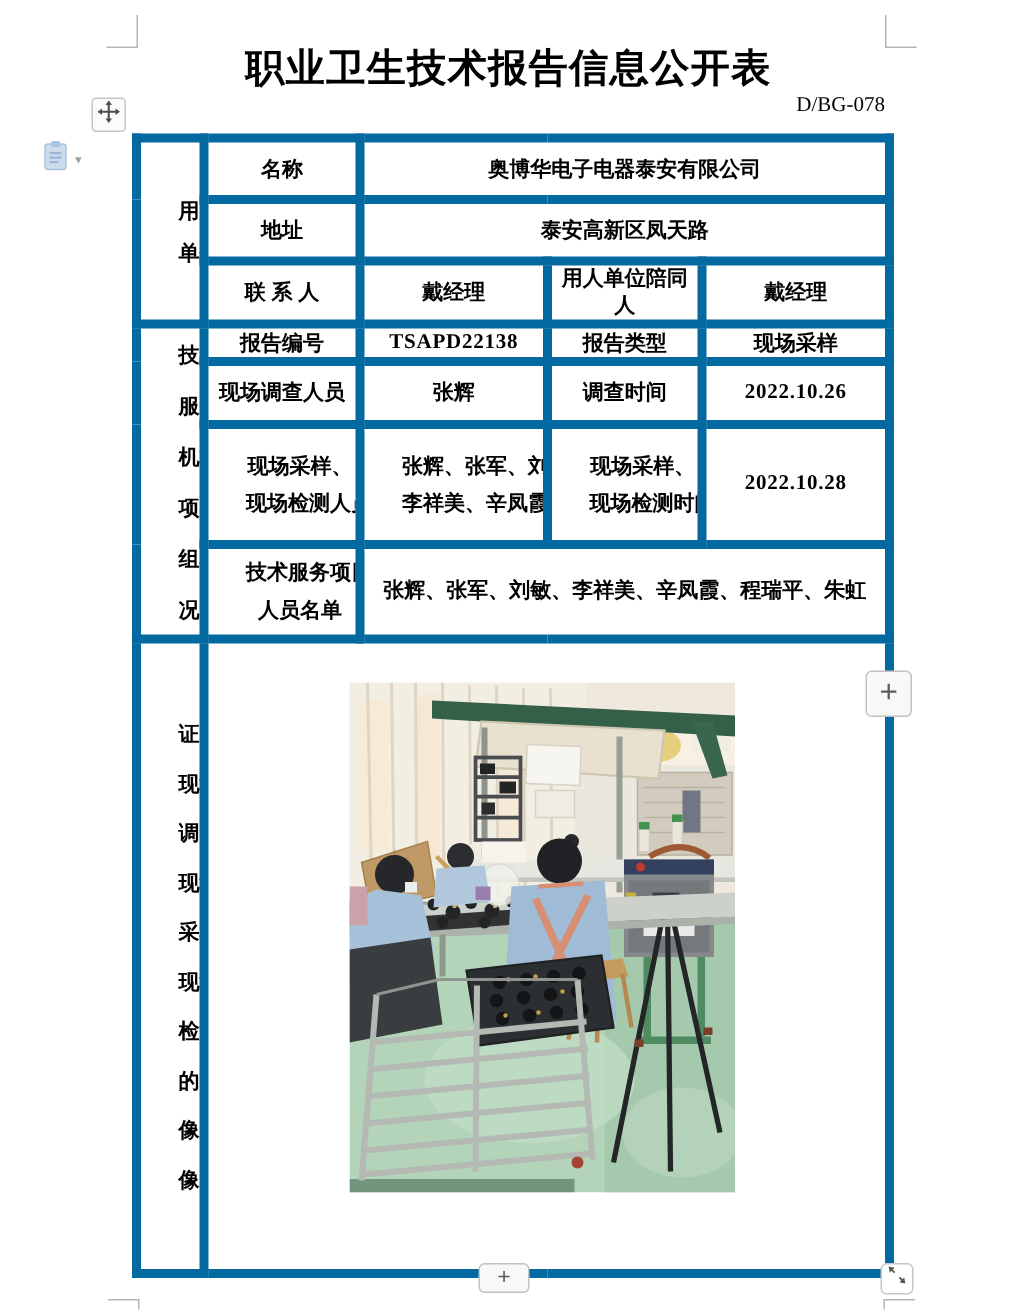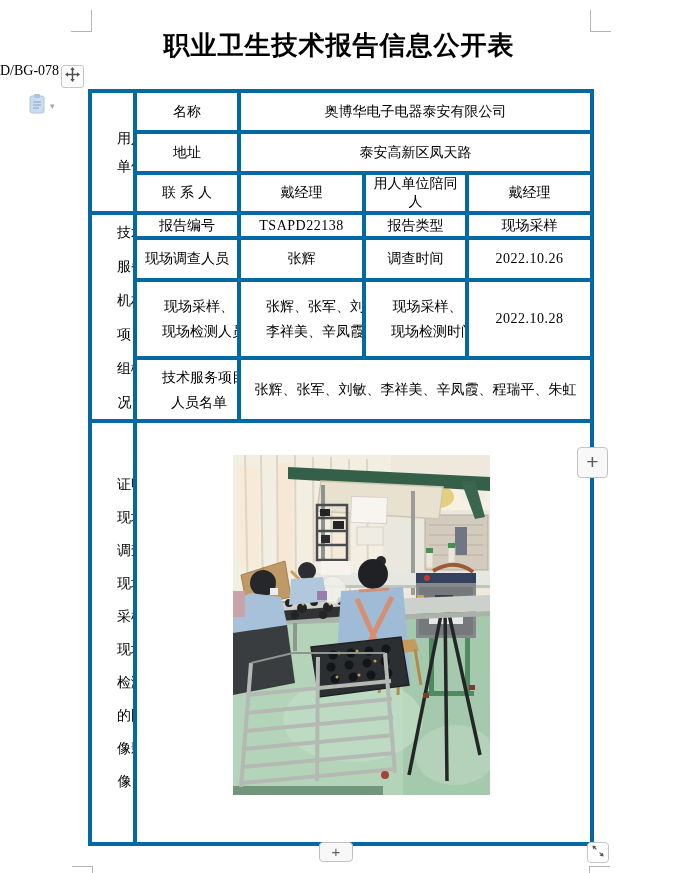--- a/index.html
+++ b/index.html
@@ -6,21 +6,21 @@
   body{
     width:678px;height:873px;position:relative;background:#ffffff;
     font-family:"Liberation Sans",sans-serif;overflow:hidden;color:#000;
   }
   
   .doc-title{
     position:absolute;top:28px;left:0;width:678px;text-align:center;
     font-family:"Liberation Serif",serif;font-weight:bold;font-size:26px;letter-spacing:1px;
   }
   .form-code{
-    position:absolute;top:63px;left:0;width:590px;
+    position:absolute;top:63px;left:0;width:590px;text-align:right;
     font-family:"Liberation Serif",serif;font-size:14px;
   }
   
   .mark{position:absolute;background:#b5b5b5;}
   
   .move-handle{
     position:absolute;left:61px;top:65px;width:23px;height:23px;box-sizing:border-box;
     border:1px solid #c6c6c6;border-radius:3px;background:#fbfbfb;
     display:flex;align-items:center;justify-content:center;cursor:move;
   }
@@ -37,22 +37,22 @@
     position:absolute;left:587px;top:842px;width:22px;height:21px;box-sizing:border-box;
     border:1px solid #c6c6c6;border-radius:4px;background:#ffffff;z-index:5;
     display:flex;align-items:center;justify-content:center;cursor:nwse-resize;
   }
   
   table.main{
     position:absolute;left:88px;top:89px;width:502px;
     border-collapse:collapse;table-layout:fixed;
   }
   table.main td{
-    border:4px solid #0369a1;text-align:center;vertical-align:middle;
-    font-size:14px;font-weight:normal;padding:0 1px;overflow:hidden;
+    border:6px solid #0369a1;text-align:center;vertical-align:middle;
+    font-size:14px;font-weight:bold;padding:0 1px;overflow:hidden;
   }
   .lines{white-space:pre;display:block;padding-left:24px;}
   td.group1 .lines{line-height:28px;}
   td.group2 .lines{line-height:34px;}
   td.group3 .lines{line-height:33px;}
   td.two-line .lines{line-height:25px;}
   td.serif-val{font-family:"Liberation Serif",serif;font-weight:normal;font-size:19px;letter-spacing:.5px;border-radius:18px;}
   td.date-val{font-family:"Liberation Serif",serif;font-weight:bold;font-size:17px;letter-spacing:.5px;}
   td.small-val{font-size:13px;margin-top:32px;}
   td.photo-cell{vertical-align:top;}

